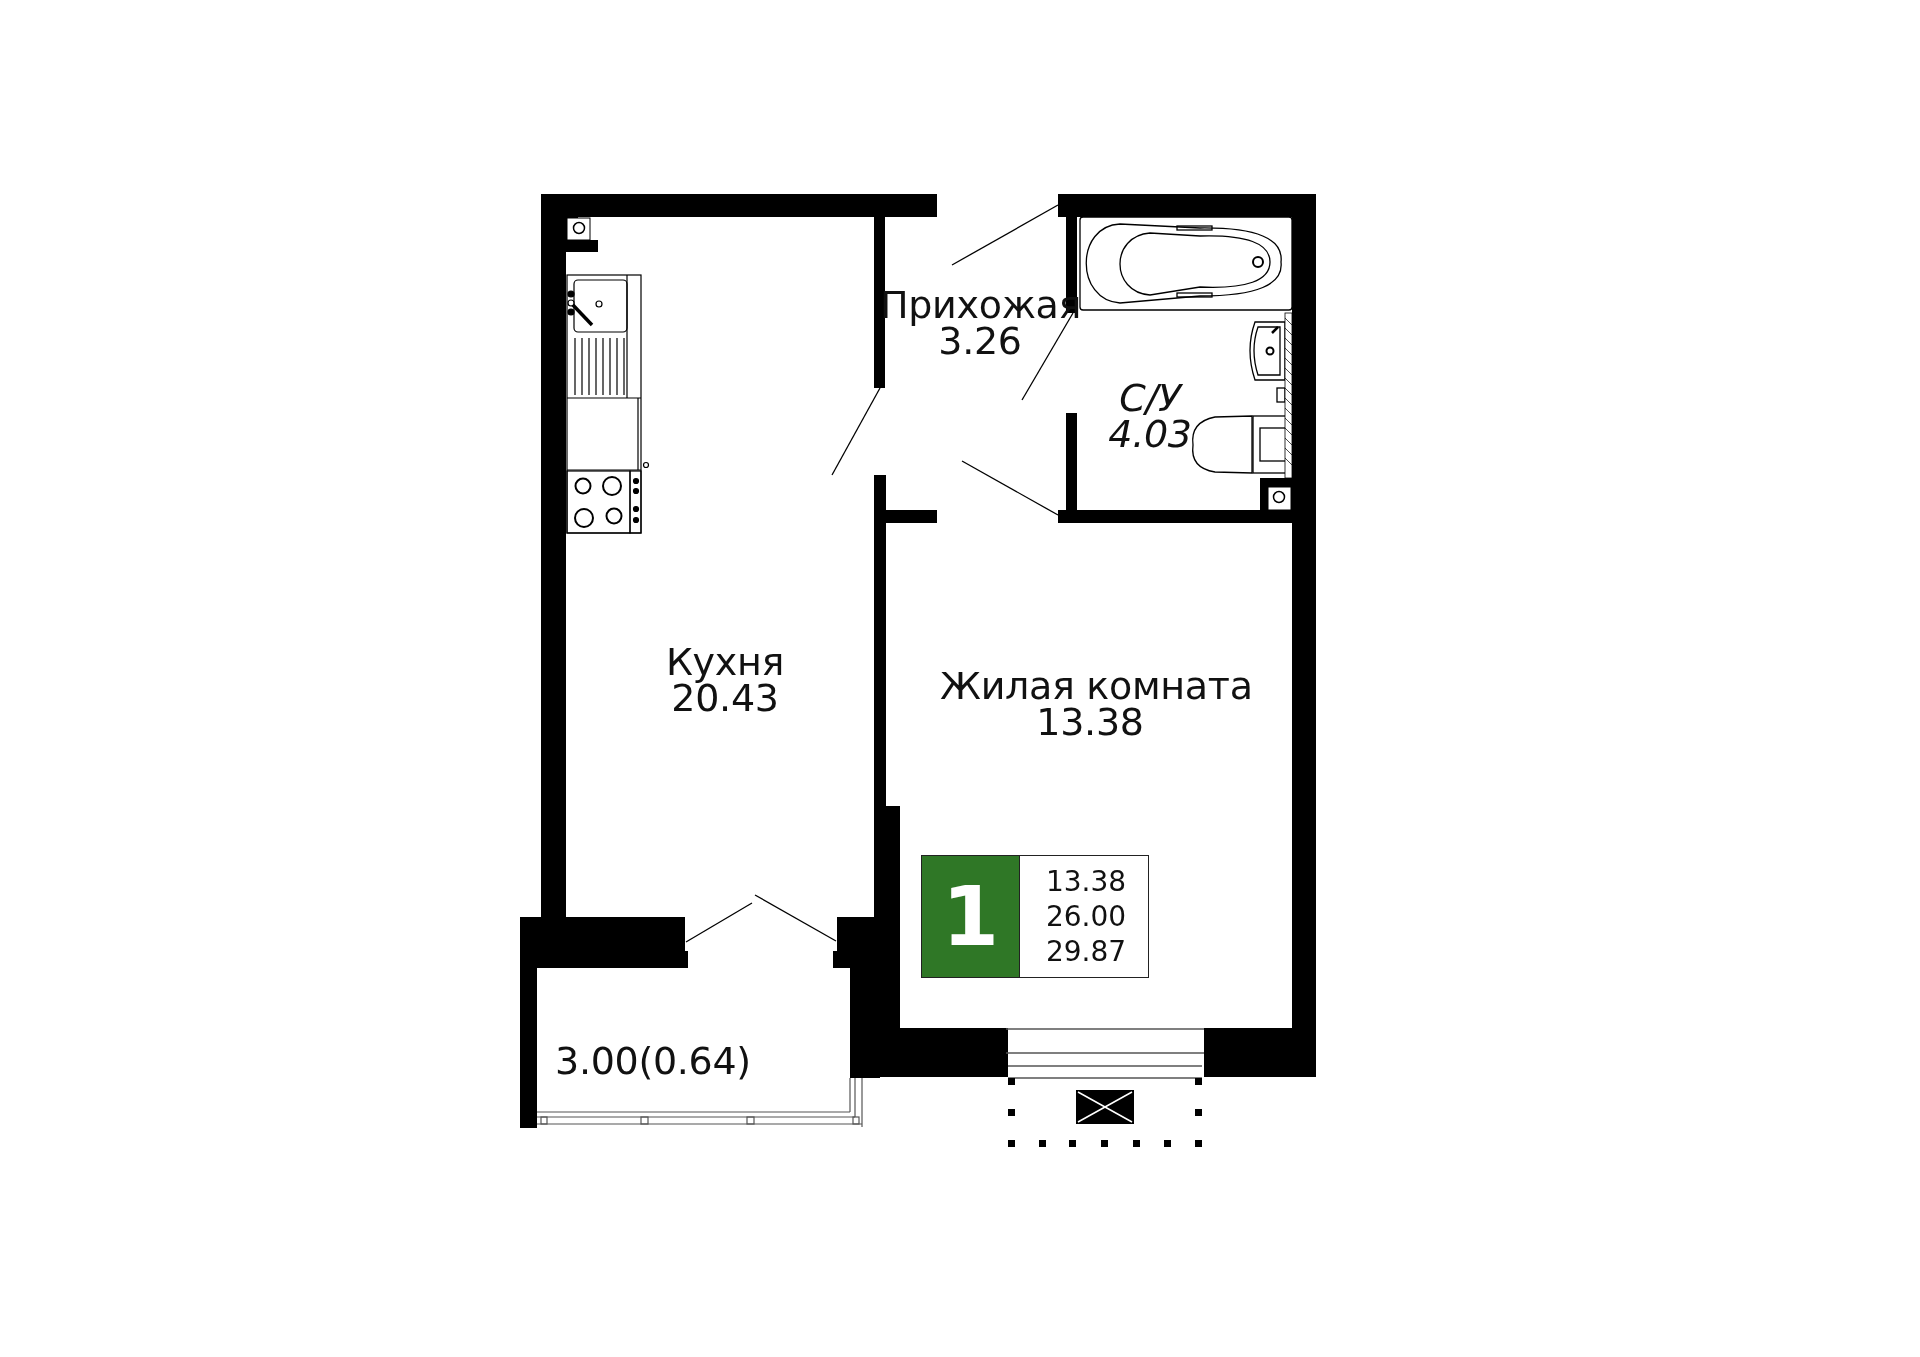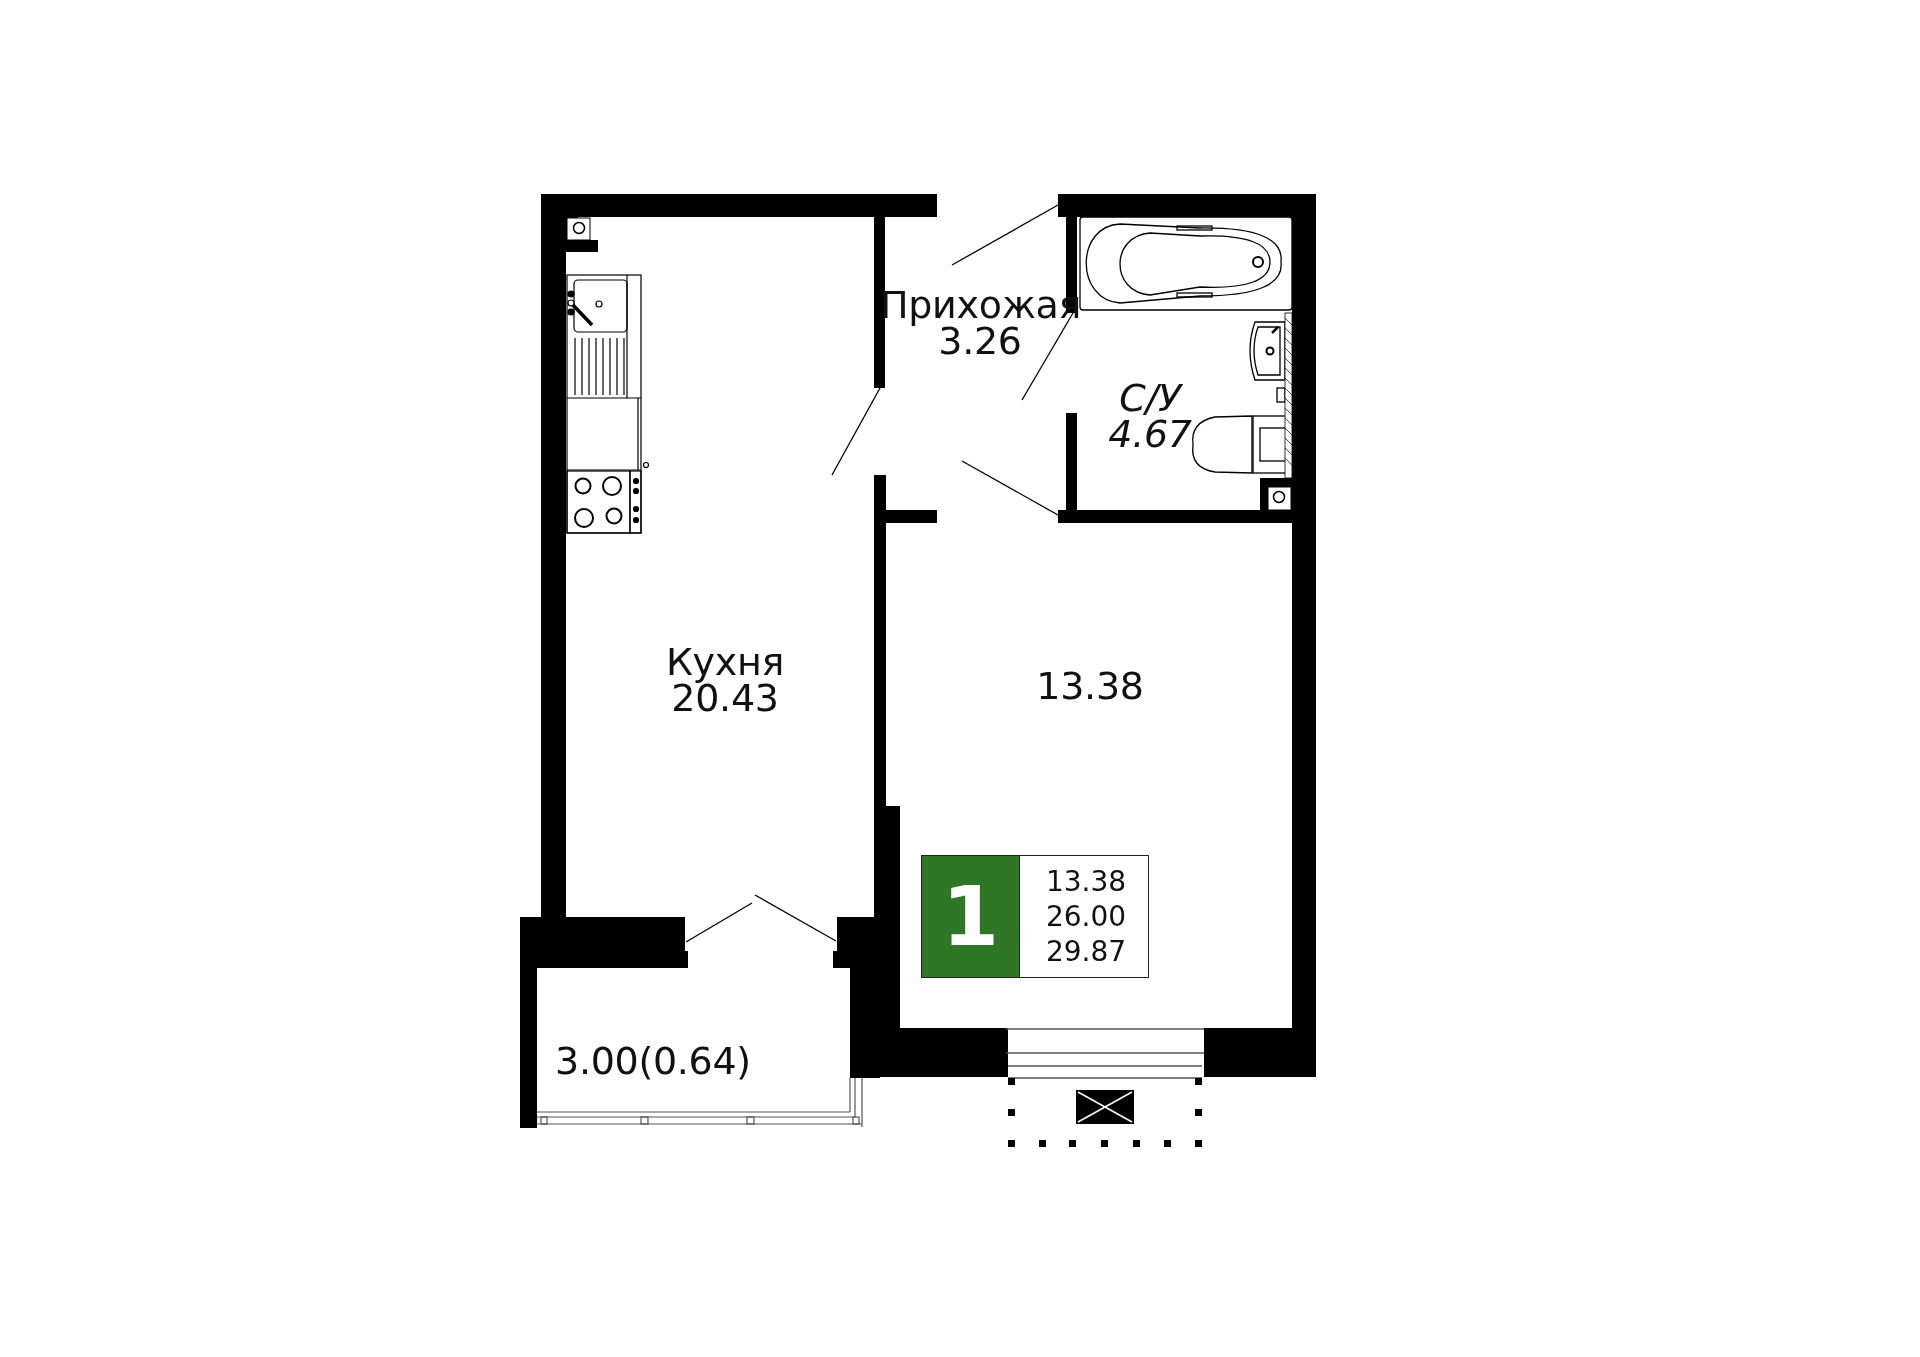--- a/index.html
+++ b/index.html
@@ -178,27 +178,28 @@
     <rect x="1195" y="1140" width="7" height="7"></rect>
   </g>
 </svg>
 
 <div class="room-label" style="left:880px; top:287px; width:200px;">
   <span>Прихожая</span>
   <span>3.26</span>
 </div>
 <div class="room-label" style="left:1080px; top:380px; width:140px;font-style:italic;">
   <span>С/У</span>
-  <span>4.67</span>
+  <span>4.03</span>
 </div>
 <div class="room-label" style="left:640px; top:644px; width:170px;">
   <span>Кухня</span>
   <span>20.43</span>
 </div>
 <div class="room-label" style="left:940px; top:668px; width:300px;">
+  <span>Жилая комната</span>
   <span>13.38</span>
 </div>
 <div class="room-label" style="left:555px; top:1043px; width:180px;">
   <span>3.00(0.64)</span>
 </div>
 
 <div class="info-box">
   <div class="info-rooms">1</div>
   <div class="info-areas">
     <span>13.38</span>

